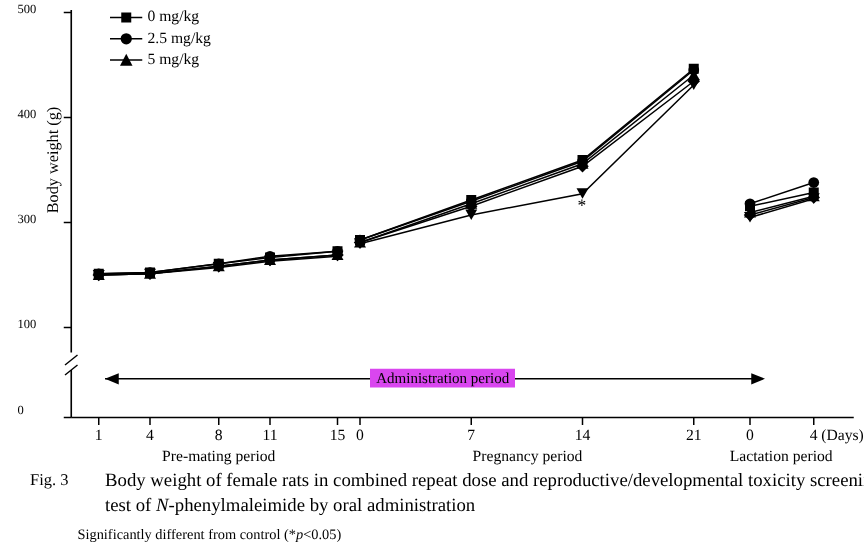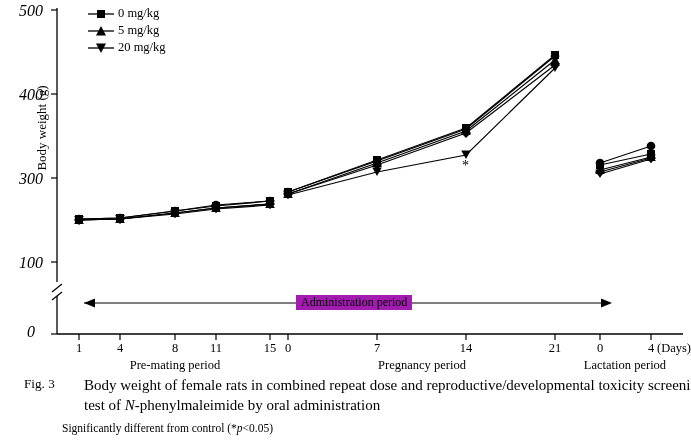--- a/index.html
+++ b/index.html
@@ -36,24 +36,23 @@
     left: -38px;
     top: 120px;
     width: 160px;
     text-align: center;
     transform: rotate(-90deg);
     font-size: 13px;
     font-family: "Liberation Serif", serif;
   }
   .ytick {
     position: absolute;
-    text-align: center;
-    font-size: 16px;
+    text-align: left;
+    font-size: 10px;
     width: 34px;
-    font-style: italic;
   }
   .xtick {
     position: absolute;
     text-align: center;
     font-size: 12.5px;
     width: 30px;
   }
   .phase-label {
     position: absolute;
     text-align: center;
@@ -79,21 +78,21 @@
     height: 14px;
     display: inline-block;
     position: relative;
   }
   .legend-lab {
     padding-left: 4px;
   }
   .admin-label {
     position: absolute;
     font-size: 12px;
-    background: #a21caf;
+    background: #d946ef;
     padding: 0 5px;
   }
   .star {
     position: absolute;
     font-size: 14px;
   }
   .caption-label {
     position: absolute;
     left: 8px;
     top: 376px;
@@ -274,34 +273,34 @@
               <line x1="0" y1="7" x2="26" y2="7" stroke="#000" stroke-width="1.3"></line>
               <rect x="9" y="3" width="8" height="8" fill="#000"></rect>
             </svg>
         </span>
         <span class="legend-lab">0 mg/kg</span>
       </div>
       <div class="legend-row">
         <span class="legend-sym">
           <svg width="26" height="14">
               <line x1="0" y1="7" x2="26" y2="7" stroke="#000" stroke-width="1.3"></line>
+              <circle cx="13" cy="7" r="4.5" fill="#000"></circle>
+            </svg>
+        </span>
+        <span class="legend-lab">2.5 mg/kg</span>
+      </div>
+      <div class="legend-row">
+        <span class="legend-sym">
+          <svg width="26" height="14">
+              <line x1="0" y1="7" x2="26" y2="7" stroke="#000" stroke-width="1.3"></line>
               <polygon points="13,2 18,11.5 8,11.5" fill="#000"></polygon>
             </svg>
         </span>
         <span class="legend-lab">5 mg/kg</span>
       </div>
-      <div class="legend-row">
-        <span class="legend-sym">
-          <svg width="26" height="14">
-              <line x1="0" y1="7" x2="26" y2="7" stroke="#000" stroke-width="1.3"></line>
-              <polygon points="8,2.5 18,2.5 13,12" fill="#000"></polygon>
-            </svg>
-        </span>
-        <span class="legend-lab">20 mg/kg</span>
-      </div>
     </div>
 
     <div class="xtick" style="left:64px; top:341px;">1</div>
     <div class="xtick" style="left:105px; top:341px;">4</div>
     <div class="xtick" style="left:160px; top:341px;">8</div>
     <div class="xtick" style="left:201px; top:341px;">11</div>
     <div class="xtick" style="left:255px; top:341px;">15</div>
 
     <div class="xtick" style="left:273px; top:341px;">0</div>
     <div class="xtick" style="left:362px; top:341px;">7</div>

